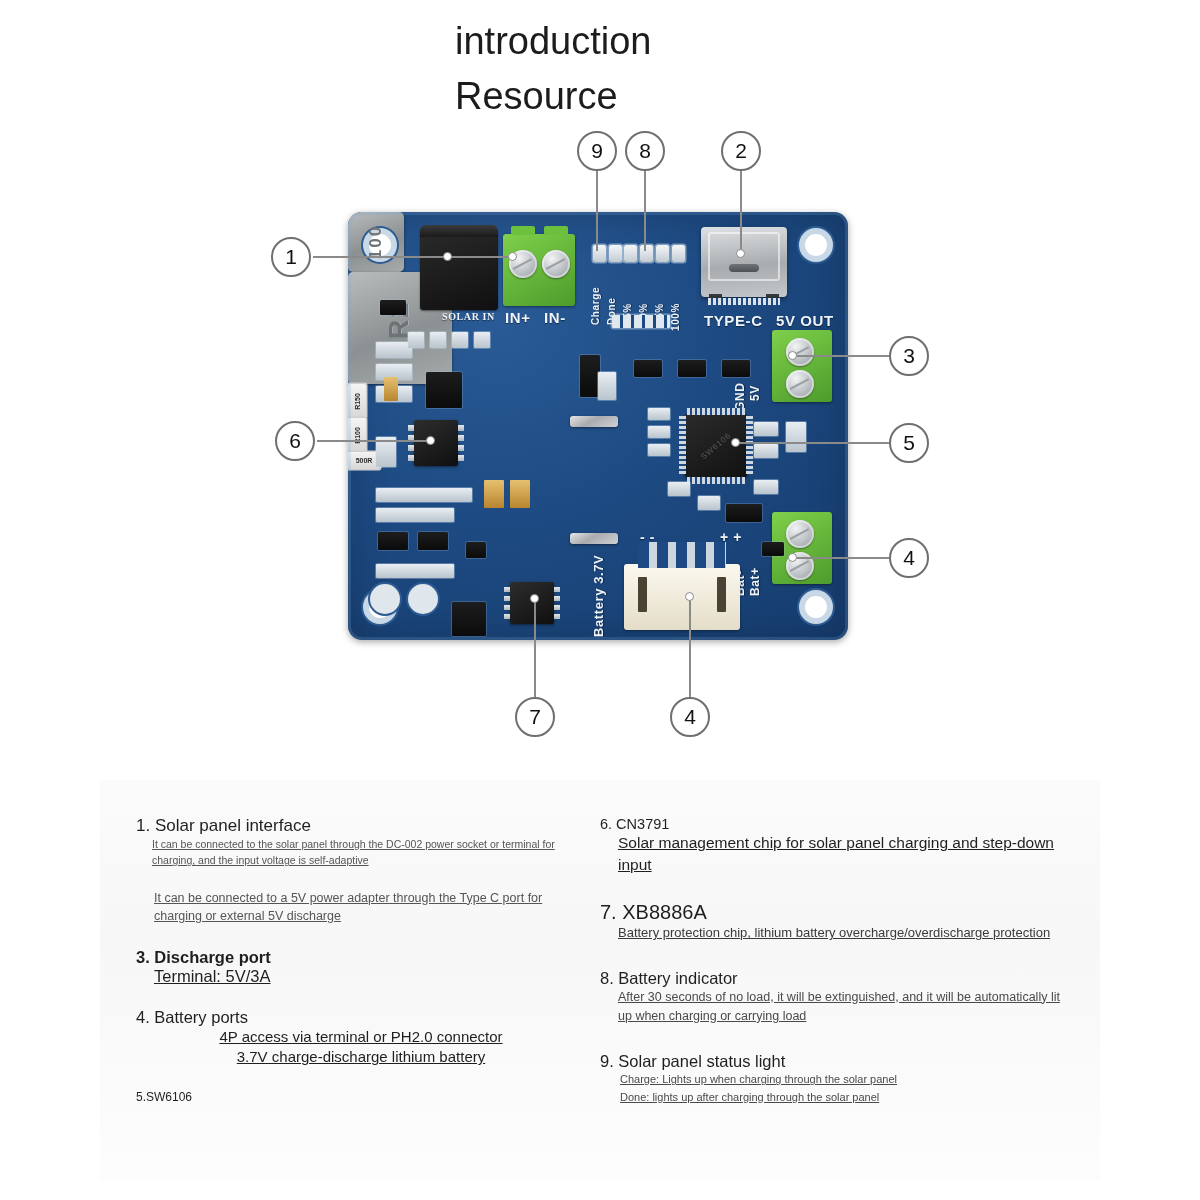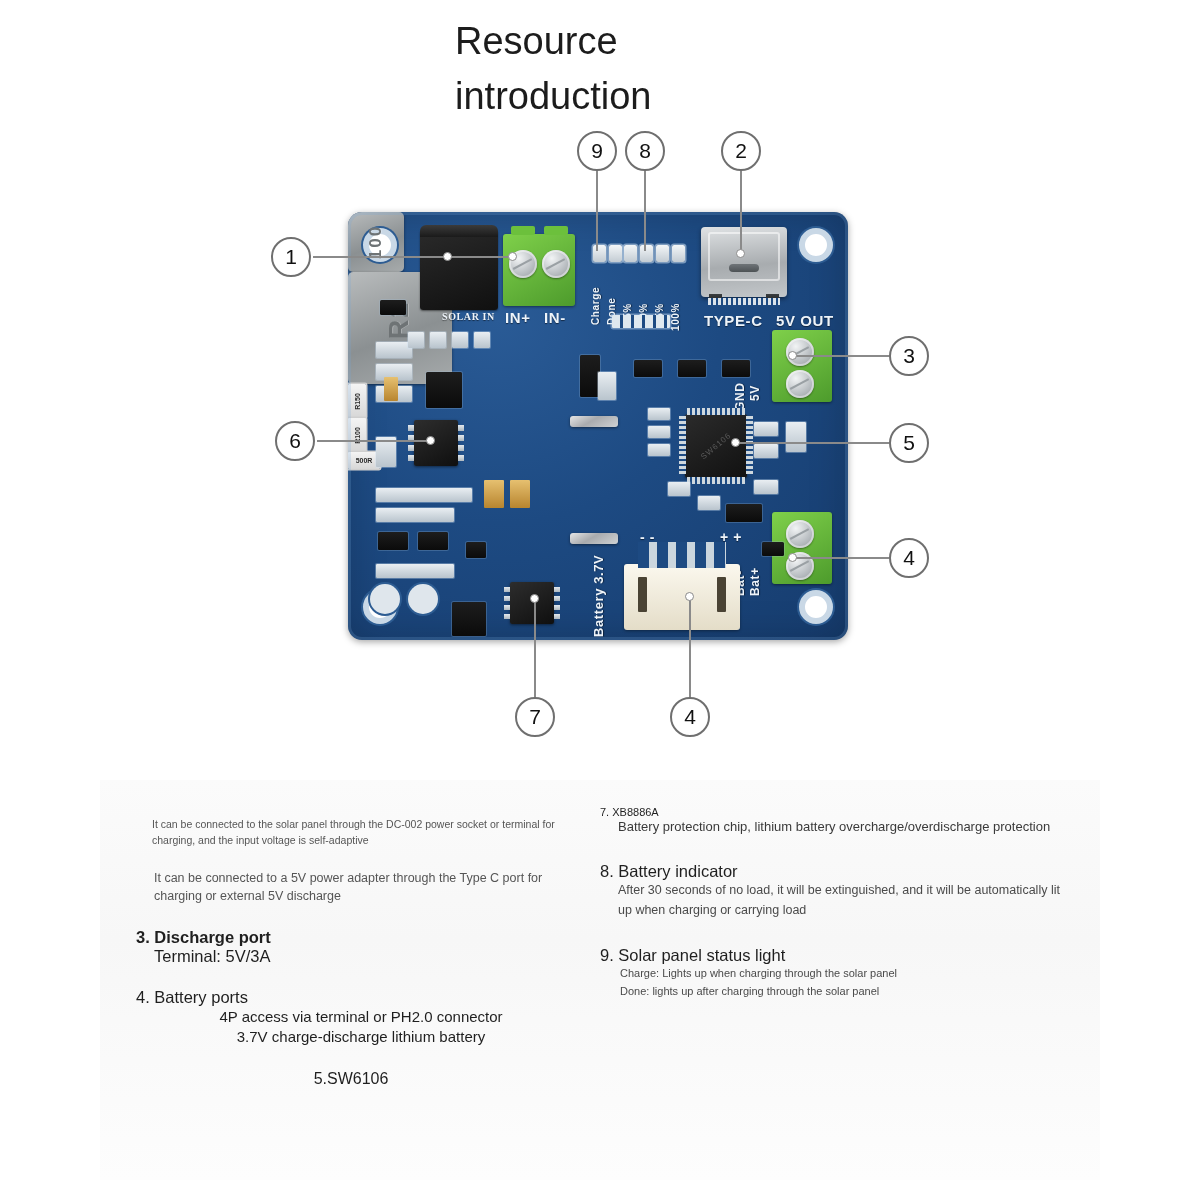--- a/index.html
+++ b/index.html
@@ -150,48 +150,48 @@
   .desc {
     position:absolute; left:100px; top:780px; width:1000px; height:400px;
     background: linear-gradient(180deg,#fbfbfb 0%, #f7f7f7 40%, #fdfdfd 100%);
   }
   .col { position:absolute; top:0; }
   .col.left { left:36px; width:430px; }
   .col.right { left:500px; width:470px; }
 
   .item { margin-bottom: 4px; }
   .it-head { color:#1f1f1f; font-weight:400; }
-  .it-body { color:#555; font-weight:400; }
+  .it-body { color:#555; font-weight:400;text-decoration:underline; }
 
   
   .s1 .it-head { font-size:17px; }
   .s1 .it-body { font-size:10.5px; line-height:1.55; padding-left:16px; }
   .s2 .it-head { font-size:22px; }
   .s2 .it-body { font-size:12.5px; line-height:1.5; padding-left:18px; }
   .s3 .it-head { font-size:16.5px;font-weight:bold; }
   .s3 .it-body { font-size:16.5px; color:#1f1f1f; padding-left:18px; }
   .s4 .it-head { font-size:16.5px; }
   .s4 .it-body { font-size:15px; color:#1f1f1f; line-height:1.35; padding-left:20px;text-align:center; }
-  .s5 .it-head { font-size:16px;text-align:center; }
+  .s5 .it-head { font-size:12px; }
   .s5 .it-body { font-size:16px; color:#1f1f1f; line-height:1.4; padding-left:18px; }
   .s6 .it-head { font-size:14.5px; }
   .s6 .it-body { font-size:15.5px; color:#1f1f1f; line-height:1.4; padding-left:18px; }
-  .s7 .it-head { font-size:11px; }
+  .s7 .it-head { font-size:20px; }
   .s7 .it-body { font-size:13px; color:#3a3a3a; line-height:1.4; padding-left:18px; }
   .s8 .it-head { font-size:16.5px; }
   .s8 .it-body { font-size:12.5px; color:#4a4a4a; line-height:1.55; padding-left:18px; }
   .s9 .it-head { font-size:16.5px; }
   .s9 .it-body { font-size:11px; color:#4a4a4a; line-height:1.6; padding-left:20px; }
 </style>
 </head>
 <body>
 
 <div class="title">
+  <div>introduction</div>
   <div>Resource</div>
-  <div>introduction</div>
 </div>
 
 <div class="stage">
 
   <div class="board">
 
     <div class="hole tl"></div>
     <div class="hole tr"></div>
     <div class="hole bl"></div>
     <div class="hole br"></div>
@@ -423,20 +423,21 @@
   <div class="lead v" style="left:689px; top:596px; height:101px;"></div>
   <div class="dot" style="left:685px; top:592px;"></div>
 
 </div>
 
 <div class="desc">
 
   <div class="col left">
 
     <div class="item s1" style="margin-top:36px;">
+      <div class="it-head">1. Solar panel interface</div>
       <div class="it-body">It can be connected to the solar panel through the DC-002 power socket or terminal for charging, and the input voltage is self-adaptive</div>
     </div>
 
     <div class="item s2" style="margin-top:20px;">
       <div class="it-body">It can be connected to a 5V power adapter through the Type C port for charging or external 5V discharge</div>
     </div>
 
     <div class="item s3" style="margin-top:22px;">
       <div class="it-head">3. Discharge port</div>
       <div class="it-body">Terminal: 5V/3A</div>
@@ -449,20 +450,24 @@
     </div>
 
     <div class="item s5" style="margin-top:22px;">
       <div class="it-head">5.SW6106</div>
     </div>
 
   </div>
 
   <div class="col right">
 
+    <div class="item s6" style="margin-top:36px;">
+      <div class="it-head">6. CN3791</div>
+      <div class="it-body">Solar management chip for solar panel charging and step-down input</div>
+    </div>
 
     <div class="item s7" style="margin-top:26px;">
       <div class="it-head">7. XB8886A</div>
       <div class="it-body">Battery protection chip, lithium battery overcharge/overdischarge protection</div>
     </div>
 
     <div class="item s8" style="margin-top:26px;">
       <div class="it-head">8. Battery indicator</div>
       <div class="it-body">After 30 seconds of no load, it will be extinguished, and it will be automatically lit up when charging or carrying load</div>
     </div>

